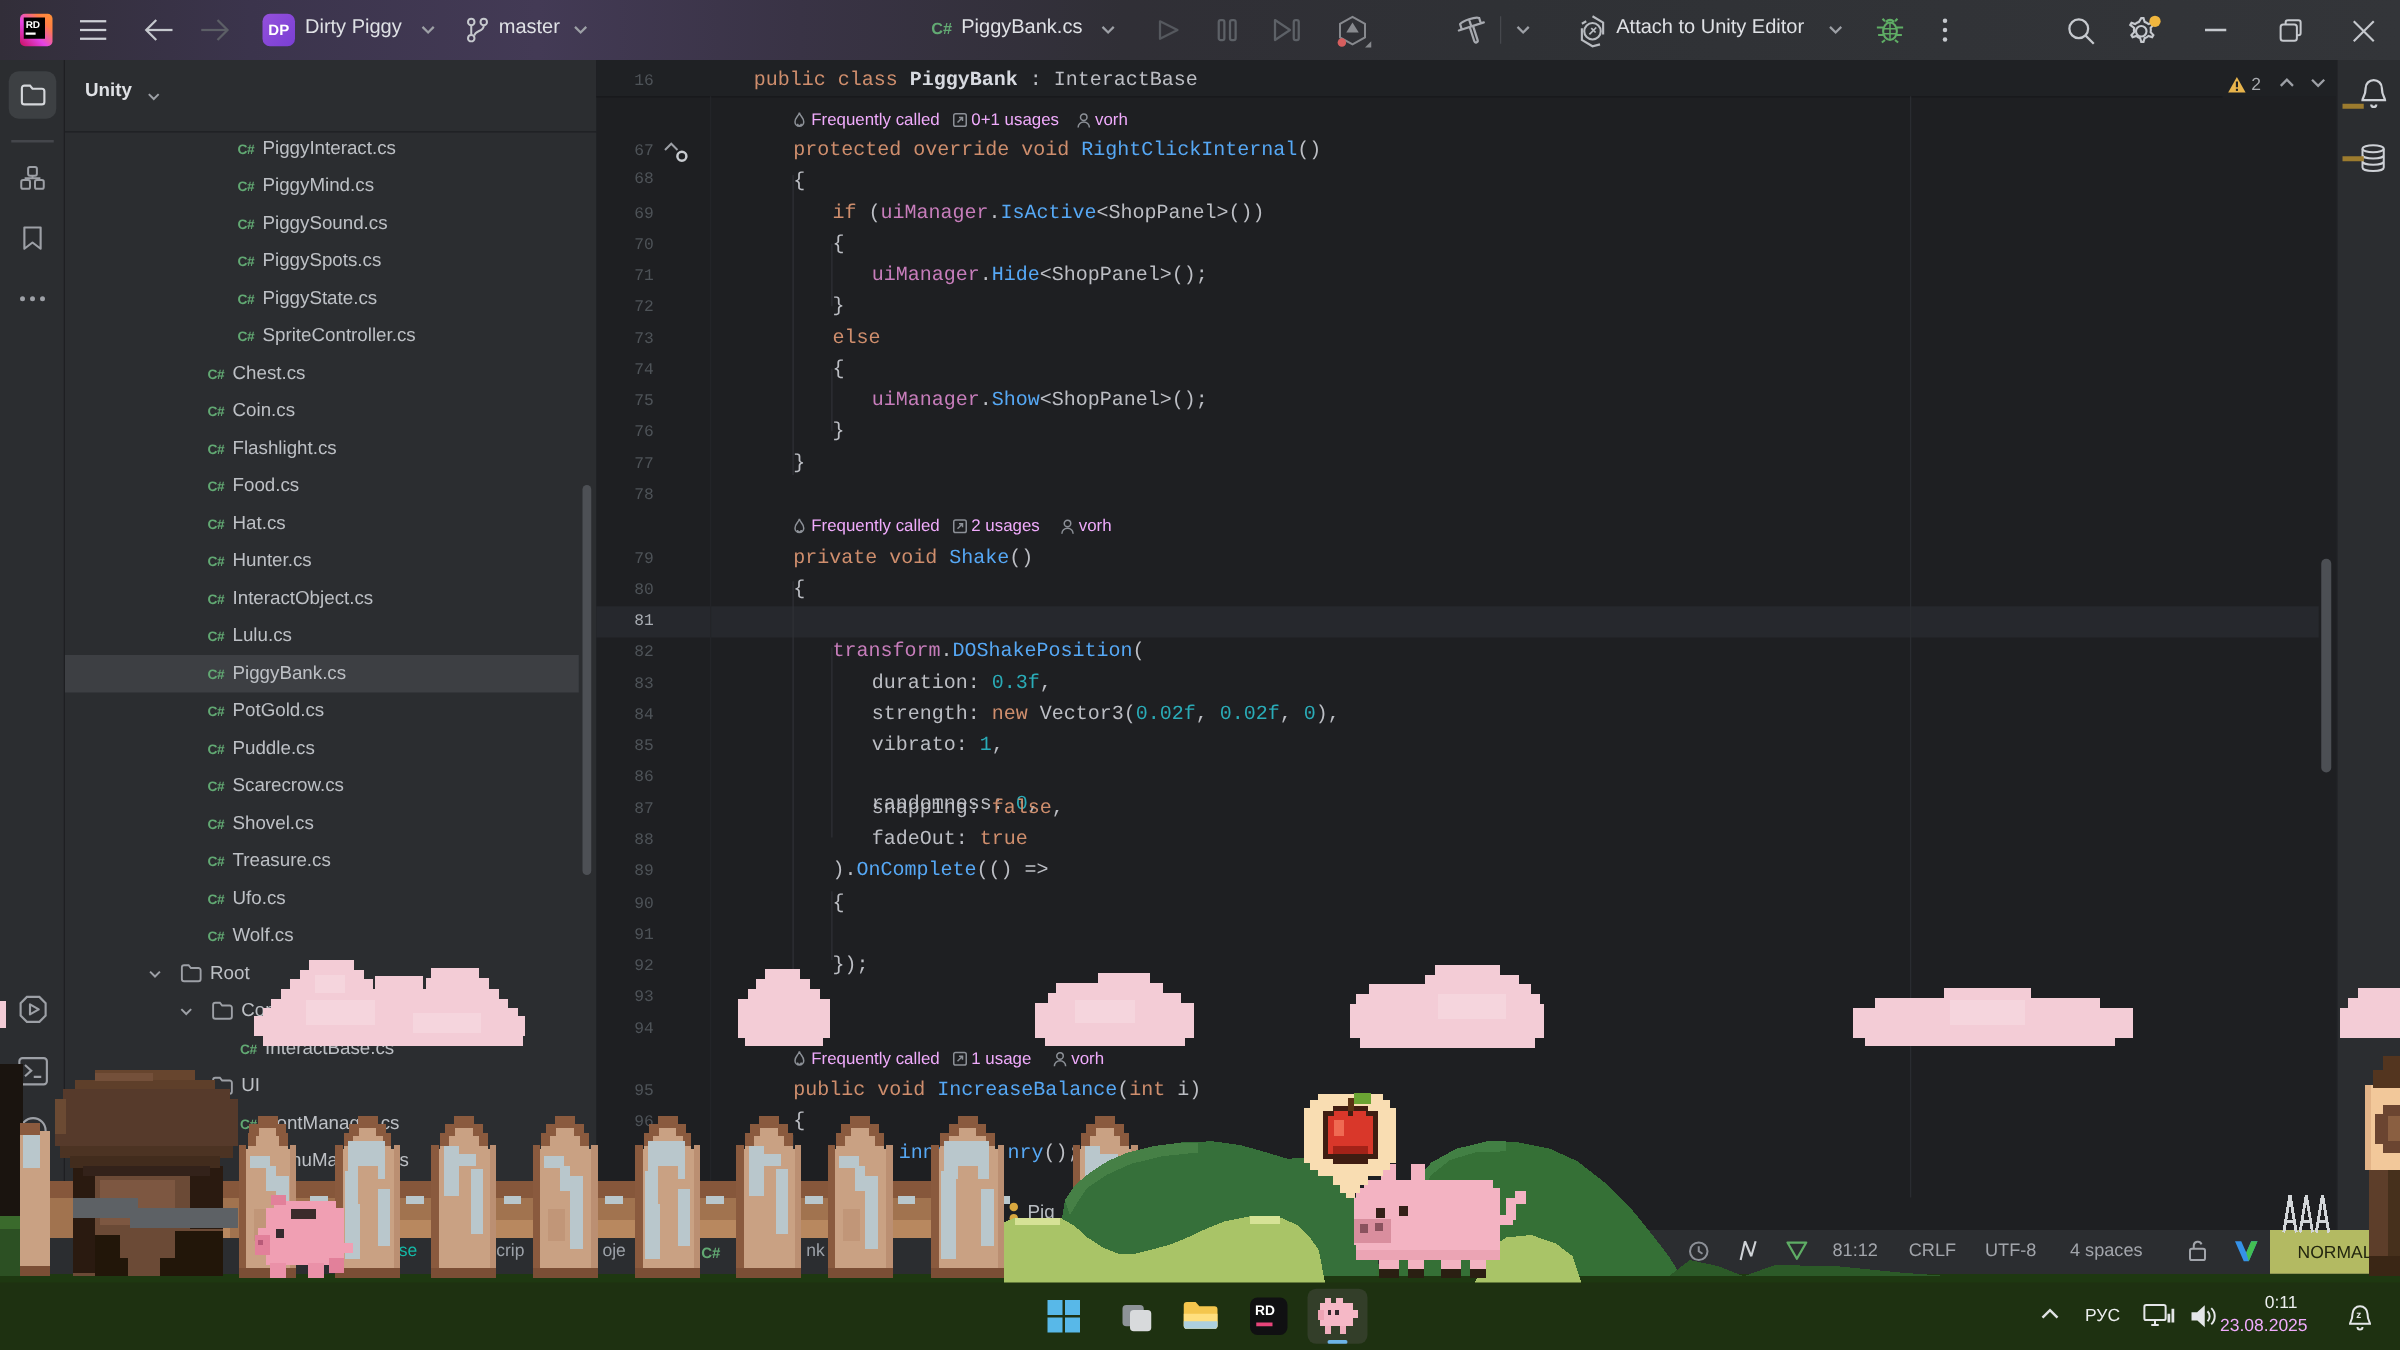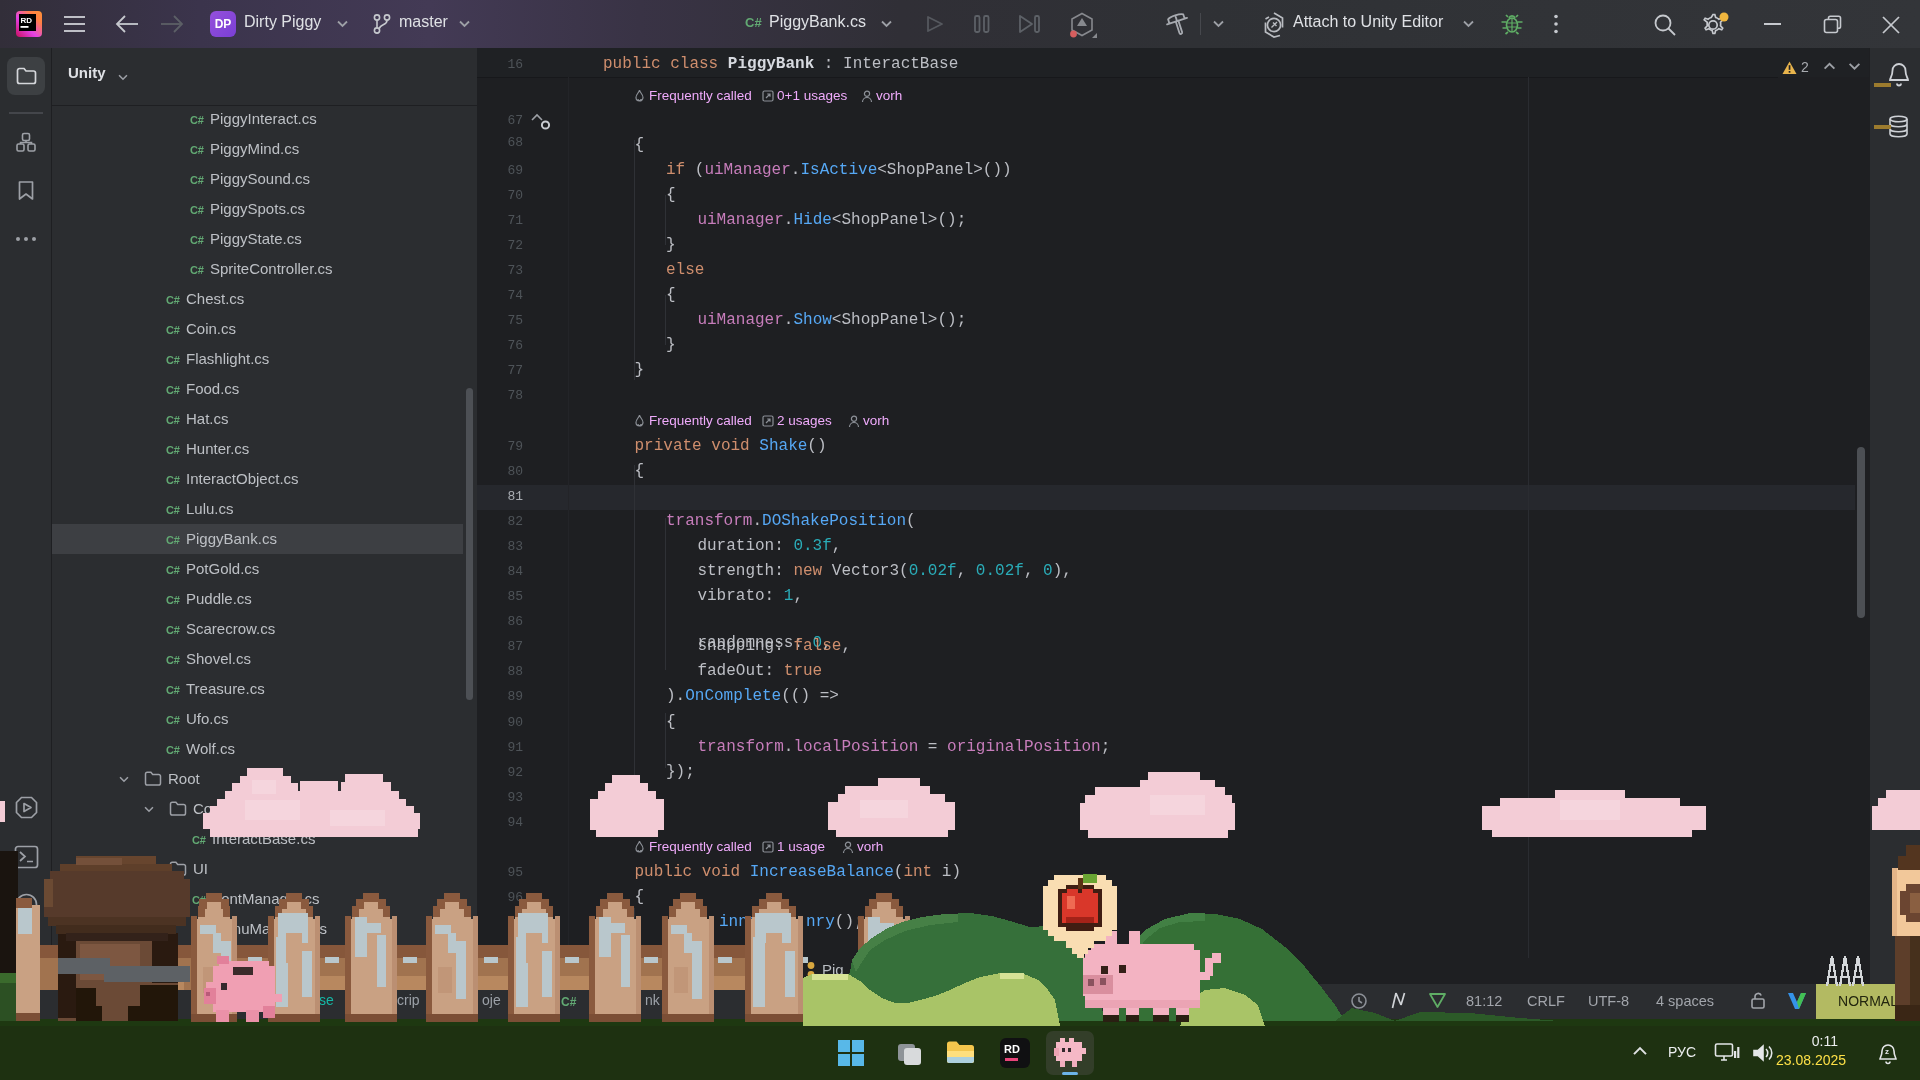--- a/index.html
+++ b/index.html
@@ -316,20 +316,21 @@
     </svg>
     <div class="inlay" style="left:777px;top:88px">0+1 usages</div>
     <svg class="abs" style="left:861px;top:90px" width="12" height="13" viewBox="0 0 12 13">
       <g fill="none" stroke="#8c9097" stroke-width="1.2">
         <circle cx="6" cy="3.8" r="2.6"></circle>
         <path d="M1.5 12 a4.5 4.5 0 0 1 9 0"></path>
       </g>
     </svg>
     <div class="inlay" style="left:876px;top:88px">vorh</div>
     <div class="ln" style="left:479px;top:107.5px;">67</div>
+    <div class="code" style="left:634.5px;top:107.5px"><span class="k">protected override void</span> <span class="m">RightClickInternal</span>()</div>
     <div class="ln" style="left:479px;top:130px;">68</div>
     <div class="code" style="left:634.5px;top:132.6px">{</div>
     <div class="ln" style="left:479px;top:157.7px;">69</div>
     <div class="code" style="left:666.0px;top:157.7px"><span class="k">if</span> (<span class="f">uiManager</span>.<span class="m">IsActive</span>&lt;ShopPanel&gt;())</div>
     <div class="ln" style="left:479px;top:182.7px;">70</div>
     <div class="code" style="left:666.0px;top:182.7px">{</div>
     <div class="ln" style="left:479px;top:207.8px;">71</div>
     <div class="code" style="left:697.4px;top:207.8px"><span class="f">uiManager</span>.<span class="m">Hide</span>&lt;ShopPanel&gt;();</div>
     <div class="ln" style="left:479px;top:232.9px;">72</div>
     <div class="code" style="left:666.0px;top:232.9px">}</div>
@@ -381,21 +382,20 @@
     <div class="code" style="left:697.4px;top:631px">randomness: <span class="n">0</span>,</div>
     <div class="ln" style="left:479px;top:634.2px;">87</div>
     <div class="code" style="left:697.4px;top:634.2px">snapping: <span class="k">false</span>,</div>
     <div class="ln" style="left:479px;top:659.3px;">88</div>
     <div class="code" style="left:697.4px;top:659.3px">fadeOut: <span class="k">true</span></div>
     <div class="ln" style="left:479px;top:684.4px;">89</div>
     <div class="code" style="left:666.0px;top:684.4px">).<span class="m">OnComplete</span>(() =&gt;</div>
     <div class="ln" style="left:479px;top:709.5px;">90</div>
     <div class="code" style="left:666.0px;top:709.5px">{</div>
     <div class="ln" style="left:479px;top:734.6px;">91</div>
-    <div class="code" style="left:697.4px;top:734.6px"><span class="f">transform</span>.<span class="f">localPosition</span> = <span class="f">originalPosition</span>;</div>
     <div class="ln" style="left:479px;top:759.7px;">92</div>
     <div class="code" style="left:666.0px;top:759.7px">});</div>
     <div class="ln" style="left:479px;top:784.7px;">93</div>
     <div class="code" style="left:603.0px;top:784.7px"></div>
     <div class="ln" style="left:479px;top:809.8px;">94</div>
     <div class="code" style="left:603.0px;top:809.8px"></div>
     <svg class="abs" style="left:634px;top:840px" width="11" height="14" viewBox="0 0 11 14">
       <path d="M5.5 1 C5 4 2 5 2 8.5 a3.5 3.5 0 0 0 7 0 C9 5 6 4 5.5 1 Z M4 10 a1.5 1.5 0 0 0 3 0" fill="none" stroke="#8c9097" stroke-width="1.2"></path>
     </svg>
     <div class="inlay" style="left:649px;top:839px">Frequently called</div>
@@ -856,20 +856,20 @@
         <rect x="23.2" y="5" width="2.2" height="11"></rect>
       </g>
     </svg>
     <svg class="abs" style="left:1752px;top:1044px" width="22" height="18" viewBox="0 0 22 18">
 <g fill="none" stroke="#e4e6e8" stroke-width="1.6">
         <path d="M2 6.5 h4 l5 -4.5 v14 l-5 -4.5 h-4 z" fill="#e4e6e8"></path>
 <path d="M14 5 a5.5 5.5 0 0 1 0 8 M17 2.5 a9 9 0 0 1 0 13"></path>
       </g>
     </svg>
     <div class="abs" style="left:1776px;top:1033px;width:62px;text-align:right;font-size:14px;color:#eceeef">0:11</div>
-    <div class="abs" style="left:1776px;top:1052px;width:62px;text-align:right;font-size:14px;color:#fde047">23.08.2025</div>
+    <div class="abs" style="left:1776px;top:1052px;width:62px;text-align:right;font-size:14px;color:#f0abfc">23.08.2025</div>
     <svg class="abs" style="left:1876px;top:1042px" width="24" height="24" viewBox="0 0 24 24">
 <g fill="none" stroke="#e4e6e8" stroke-width="1.6">
         <path d="M12 3 a6 6 0 0 1 6 6 c0 5 2 6.5 2 8 H4 c0 -1.5 2 -3 2 -8 a6 6 0 0 1 6 -6 Z"></path>
         <path d="M10 19.5 a2 2 0 0 0 4 0"></path>
       </g>
 <text x="9" y="12" font-size="8" fill="#e4e6e8" font-family="Liberation Sans" font-weight="bold">z</text>
     </svg>
   </div>
 </body></html>

